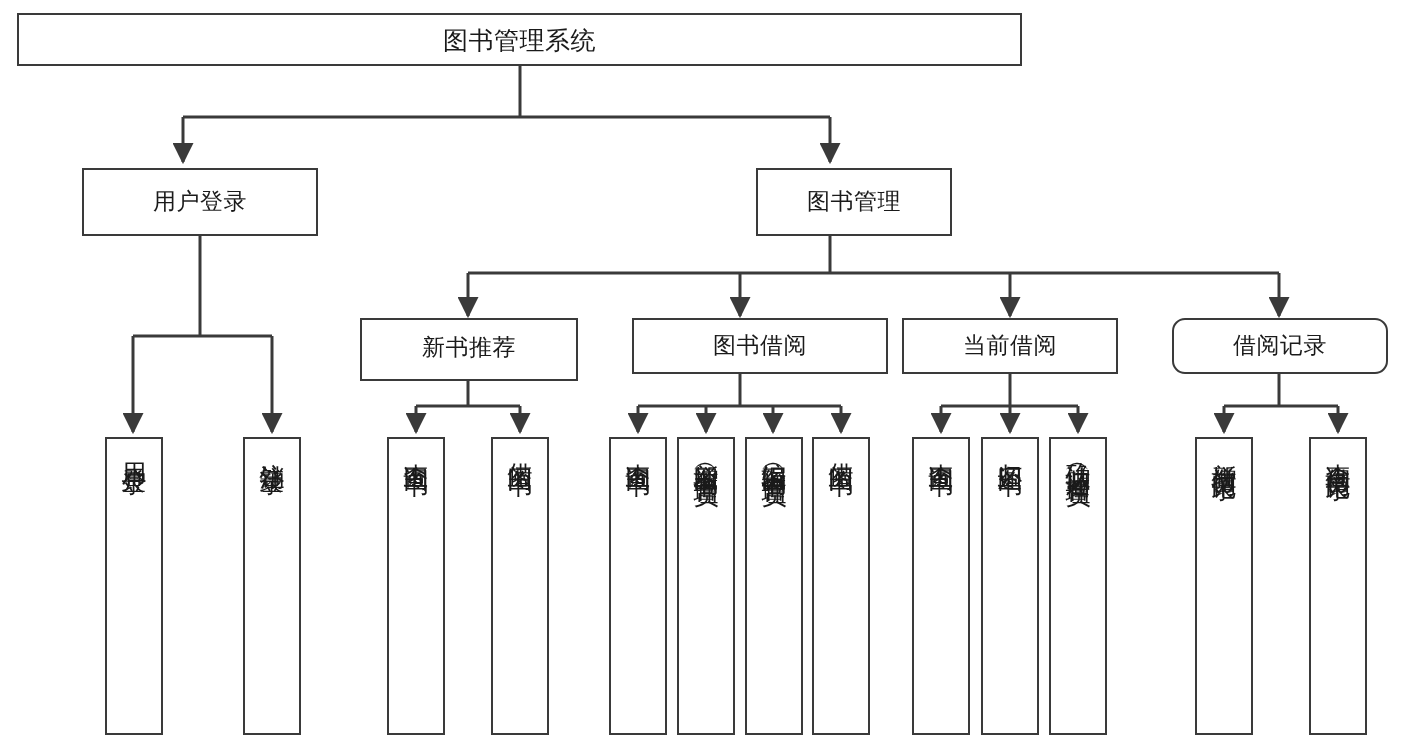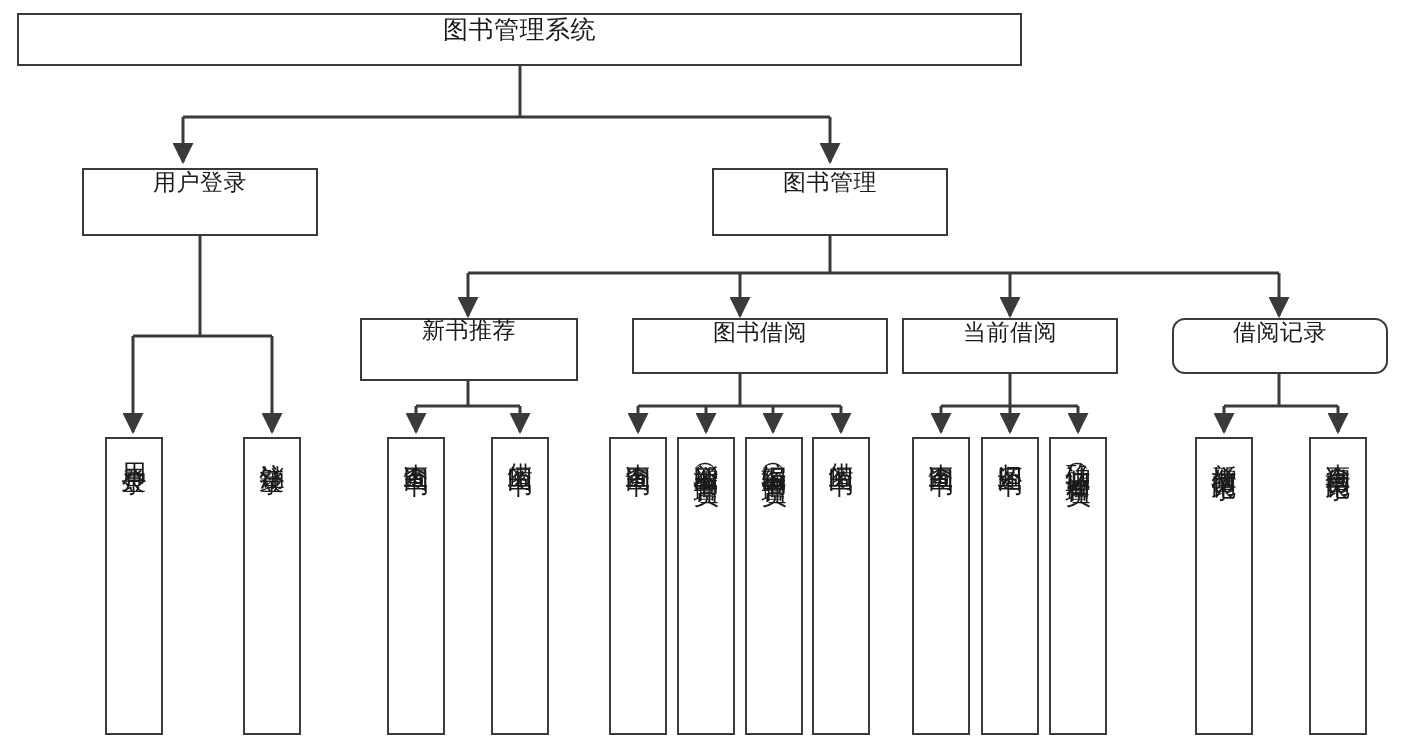--- a/index.html
+++ b/index.html
@@ -25,20 +25,21 @@
     top: 0;
     width: 1405px;
     height: 747px;
   }
   .node {
     position: absolute;
     box-sizing: border-box;
     background: #ffffff;
     border: 2px solid #3a3a3a;
     display: flex;
+    align-items: center;
     justify-content: center;
     text-align: center;
     color: #1a1a1a;
   }
   .node .lbl {
     display: block;
     line-height: 1.12;
     white-space: pre-line;
   }
   .node.horiz .lbl {
@@ -125,21 +126,21 @@
     </g>
   </svg>
 
   <div class="node horiz root" style="left:17px; top:13px; width:1005px; height:53px;">
     <span class="lbl">图书管理系统</span>
   </div>
 
   <div class="node horiz" style="left:82px; top:168px; width:236px; height:68px;">
     <span class="lbl">用户登录</span>
   </div>
-  <div class="node horiz" style="left:712px; top:168px; width:236px; height:68px;">
+  <div class="node horiz" style="left:756px; top:168px; width:196px; height:68px;">
     <span class="lbl">图书管理</span>
   </div>
 
   <div class="node horiz" style="left:360px; top:318px; width:218px; height:63px;font-family:Liberation Mono, monospace;">
     <span class="lbl">新书推荐</span>
   </div>
   <div class="node horiz" style="left:632px; top:318px; width:256px; height:56px;">
     <span class="lbl">图书借阅</span>
   </div>
   <div class="node horiz" style="left:902px; top:318px; width:216px; height:56px;">

